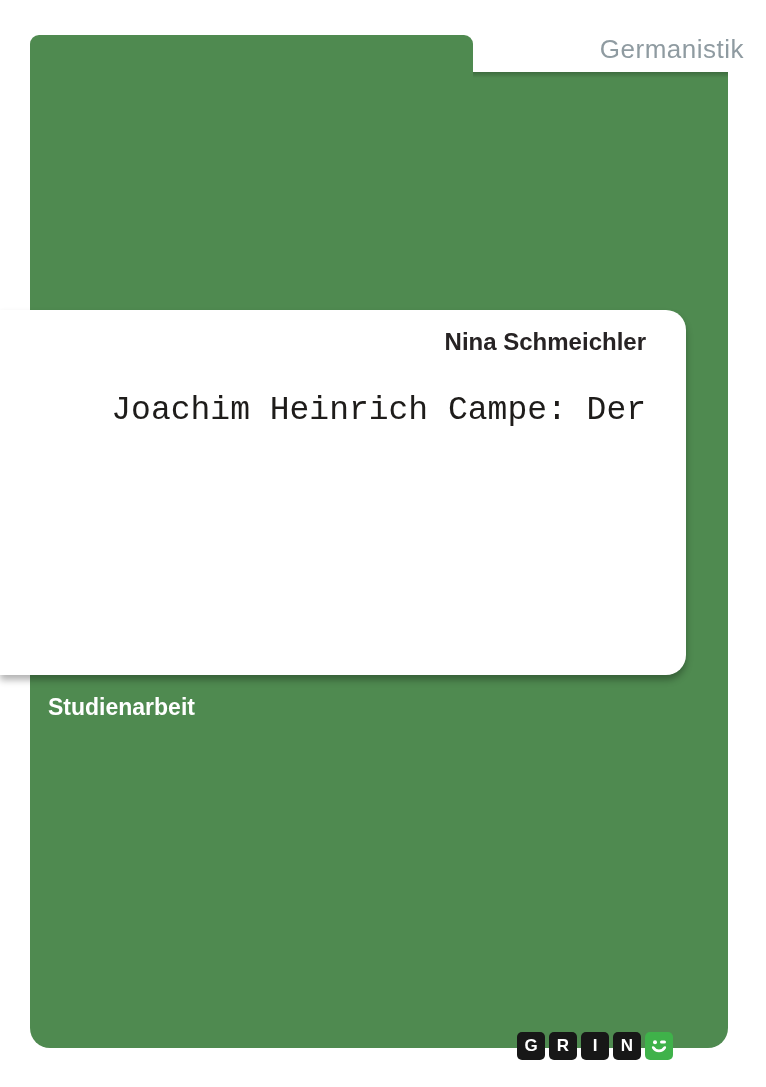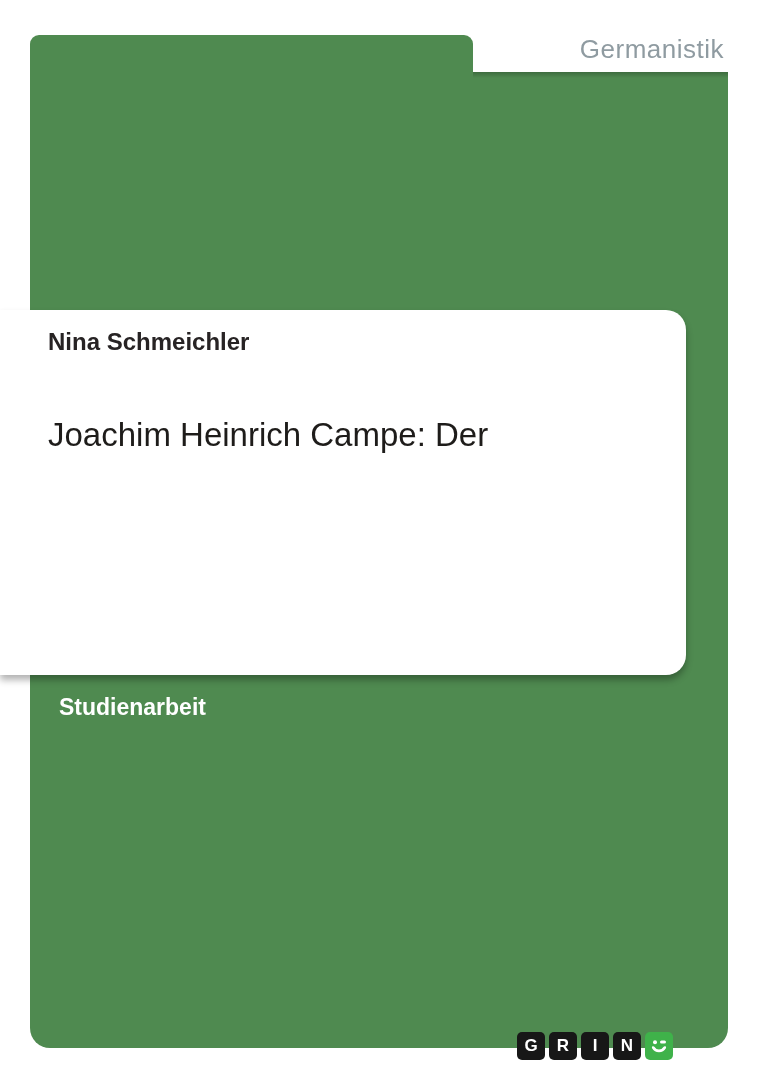--- a/index.html
+++ b/index.html
@@ -34,53 +34,53 @@
     z-index:1;
   }
   
   .step-shadow{
     position:absolute;left:473px;top:72px;width:255px;height:6px;
     background:linear-gradient(to bottom,rgba(0,0,0,0.22),rgba(0,0,0,0));
     z-index:2;
   }
   
   .category{
-    position:absolute;top:34px;right:42px;
+    position:absolute;top:34px;right:22px;
     font-size:26px;line-height:30px;
     color:var(--category-gray);
     letter-spacing:0.5px;
     z-index:3;
   }
   
   .card{
     position:absolute;left:0;top:310px;width:686px;height:365px;
     background:#ffffff;
     border-radius:0 20px 20px 0;
     box-shadow:0 5px 7px rgba(0,0,0,0.30);
     padding:18px 40px 0 48px;
     z-index:3;
+    text-align:right;
   }
   .author{
     font-size:24px;line-height:28px;font-weight:bold;
     color:var(--author-black);
   }
   .title{
-    margin-top:60px;
-    font-family:Liberation Sans, sans-serif;
+    margin-top:36px;
+    font-family:Liberation Mono, monospace;
     font-size:33px;line-height:38px;
     color:var(--title-black);
   }
   .title .hang{margin-left:-12px;}
   
   .doc-type{
     position:absolute;left:48px;top:694px;
     font-size:23px;line-height:27px;font-weight:bold;
     color:#ffffff;
     z-index:3;
-    margin-left:11px;
   }
   
   .logo{
     position:absolute;left:517px;top:1032px;
     display:flex;gap:4px;
     z-index:4;
   }
   .logo .sq{
     width:28px;height:28px;border-radius:5px;
     background:var(--logo-black);

